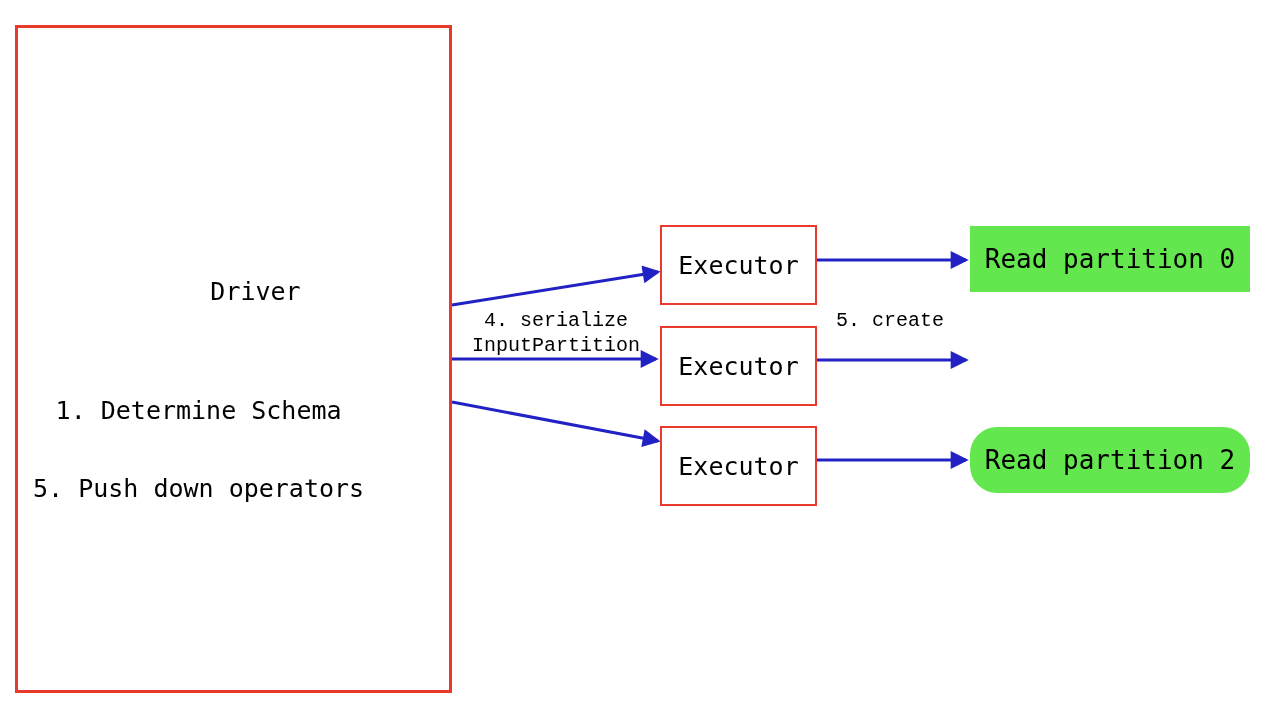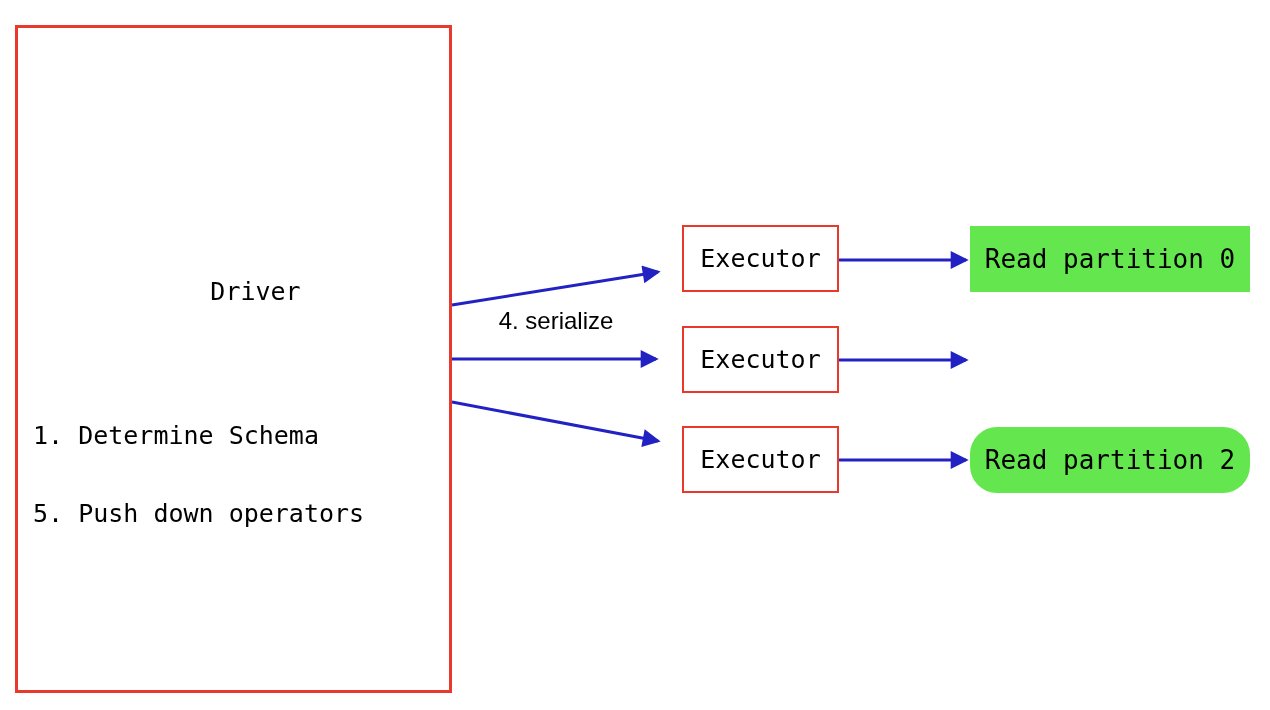--- a/index.html
+++ b/index.html
@@ -33,47 +33,47 @@
     background: var(--c-bg);
   }
   .driver-title {
     position: absolute;
     left: 15px; top: 278px; width: 481px;
     text-align: center;
     font-size: 25px; line-height: 28px;
   }
   .driver-steps {
     position: absolute;
-    left: 33px; top: 371px;
+    left: 33px; top: 346px;
     font-size: 25px; line-height: 26px;
     white-space: pre;
+    text-align: center;
   }
   .exec-box {
-    left: 660px; width: 157px; height: 67px;
+    left: 660px; width: 157px; height: 80px;
     border: 2px solid var(--c-border);
     background: var(--c-bg);
     font-size: 25px;
-    margin-left: 22px;
   }
   .exec-0 { top: 225px; }
   .exec-1 { top: 326px; }
   .exec-2 { top: 426px; }
   .part-box {
     left: 970px; width: 280px; height: 66px;
     background: var(--c-fill);
     font-size: 26px;
   }
   .part-0 { top: 226px; }
   .part-1 { top: 326px; }
   .part-2 { top: 427px; border-radius: 27px; }
   .edge-label {
     position: absolute;
     text-align: center;
-    font-family: Liberation Sans, sans-serif;
-    font-size: 24px; line-height: 25px;
+    font-family: Liberation Mono, monospace;
+    font-size: 20px; line-height: 25px;
     white-space: nowrap;
   }
   .label-serialize { left: 446px; top: 308px; width: 220px; }
   .label-reader    { left: 810px; top: 308px; width: 160px; }
   svg.arrows {
     position: absolute;
     left: 0; top: 0; width: 1270px; height: 710px;
     pointer-events: none;
   }
   svg.arrows line { stroke: var(--c-arrow); stroke-width: 3; }
@@ -117,17 +117,19 @@
 
   <div class="node part-box part-0">
     <span>Read partition 0</span>
   </div>
   <div class="node part-box part-2">
     <span>Read partition 2</span>
   </div>
 
   <div class="edge-label label-serialize">
     <div>4. serialize</div>
+    <div>InputPartition</div>
   </div>
   <div class="edge-label label-reader">
+    <div>5. create</div>
   </div>
 
 </div>
 
 </body></html>

